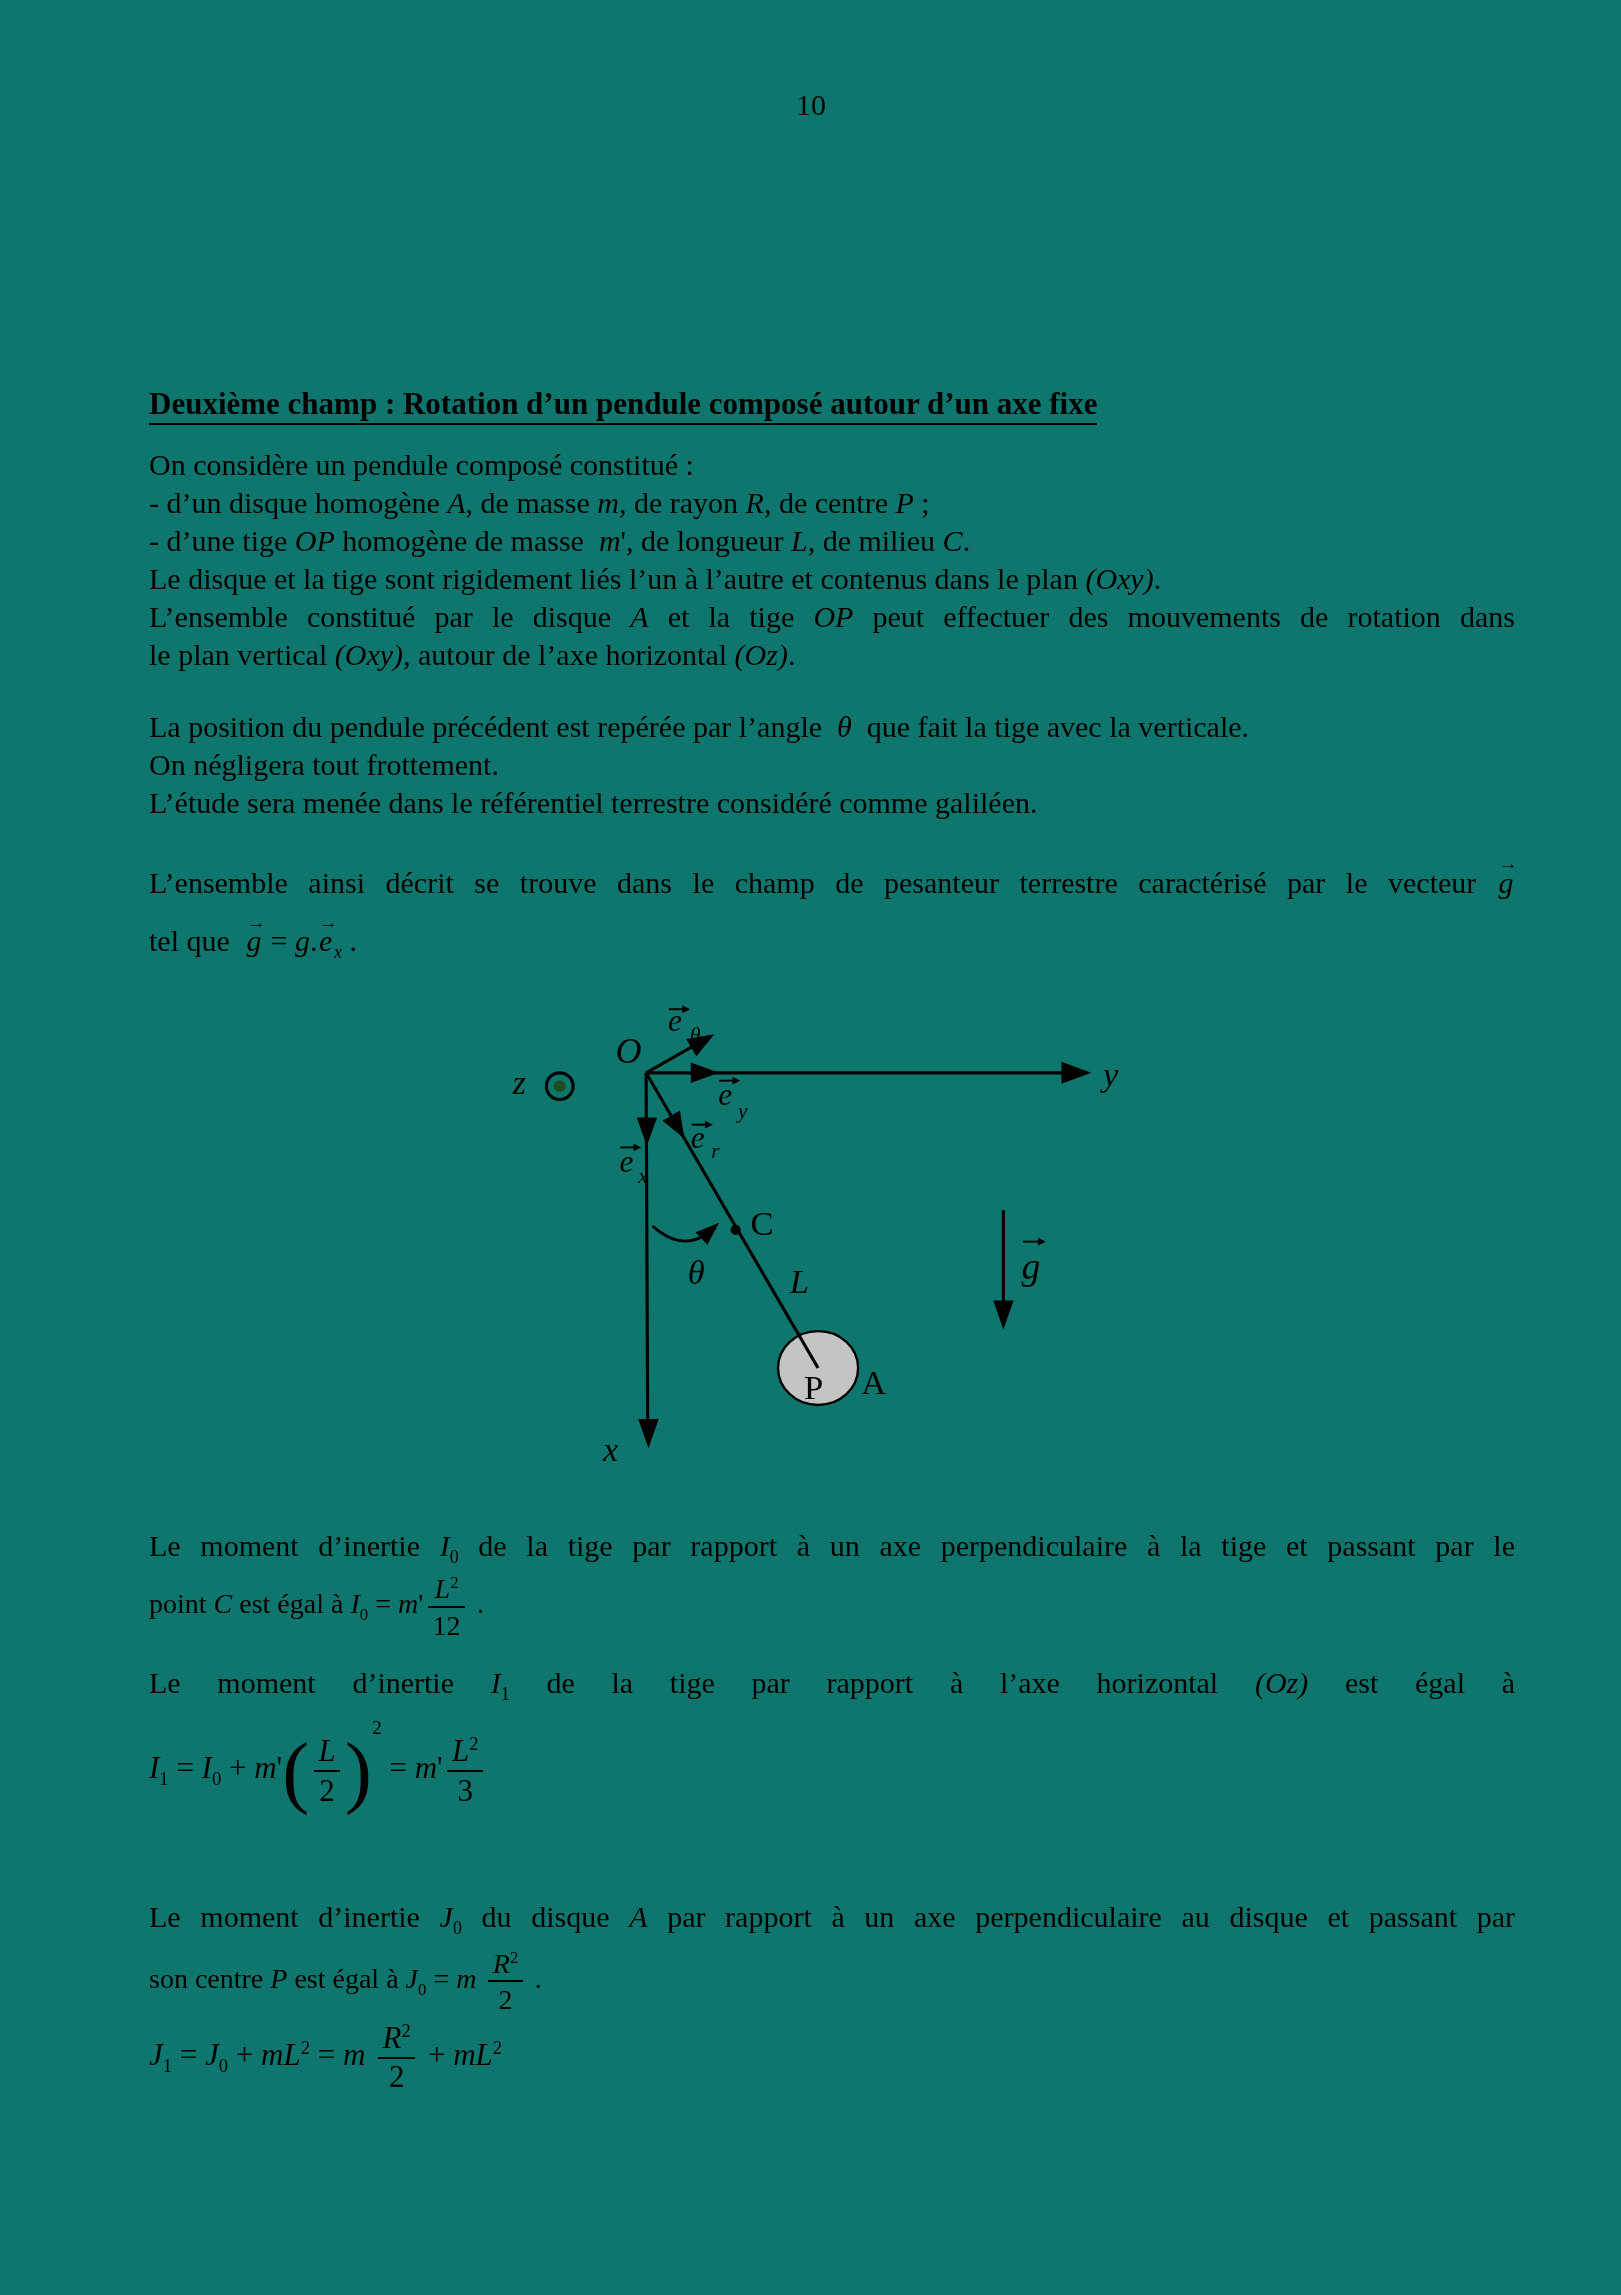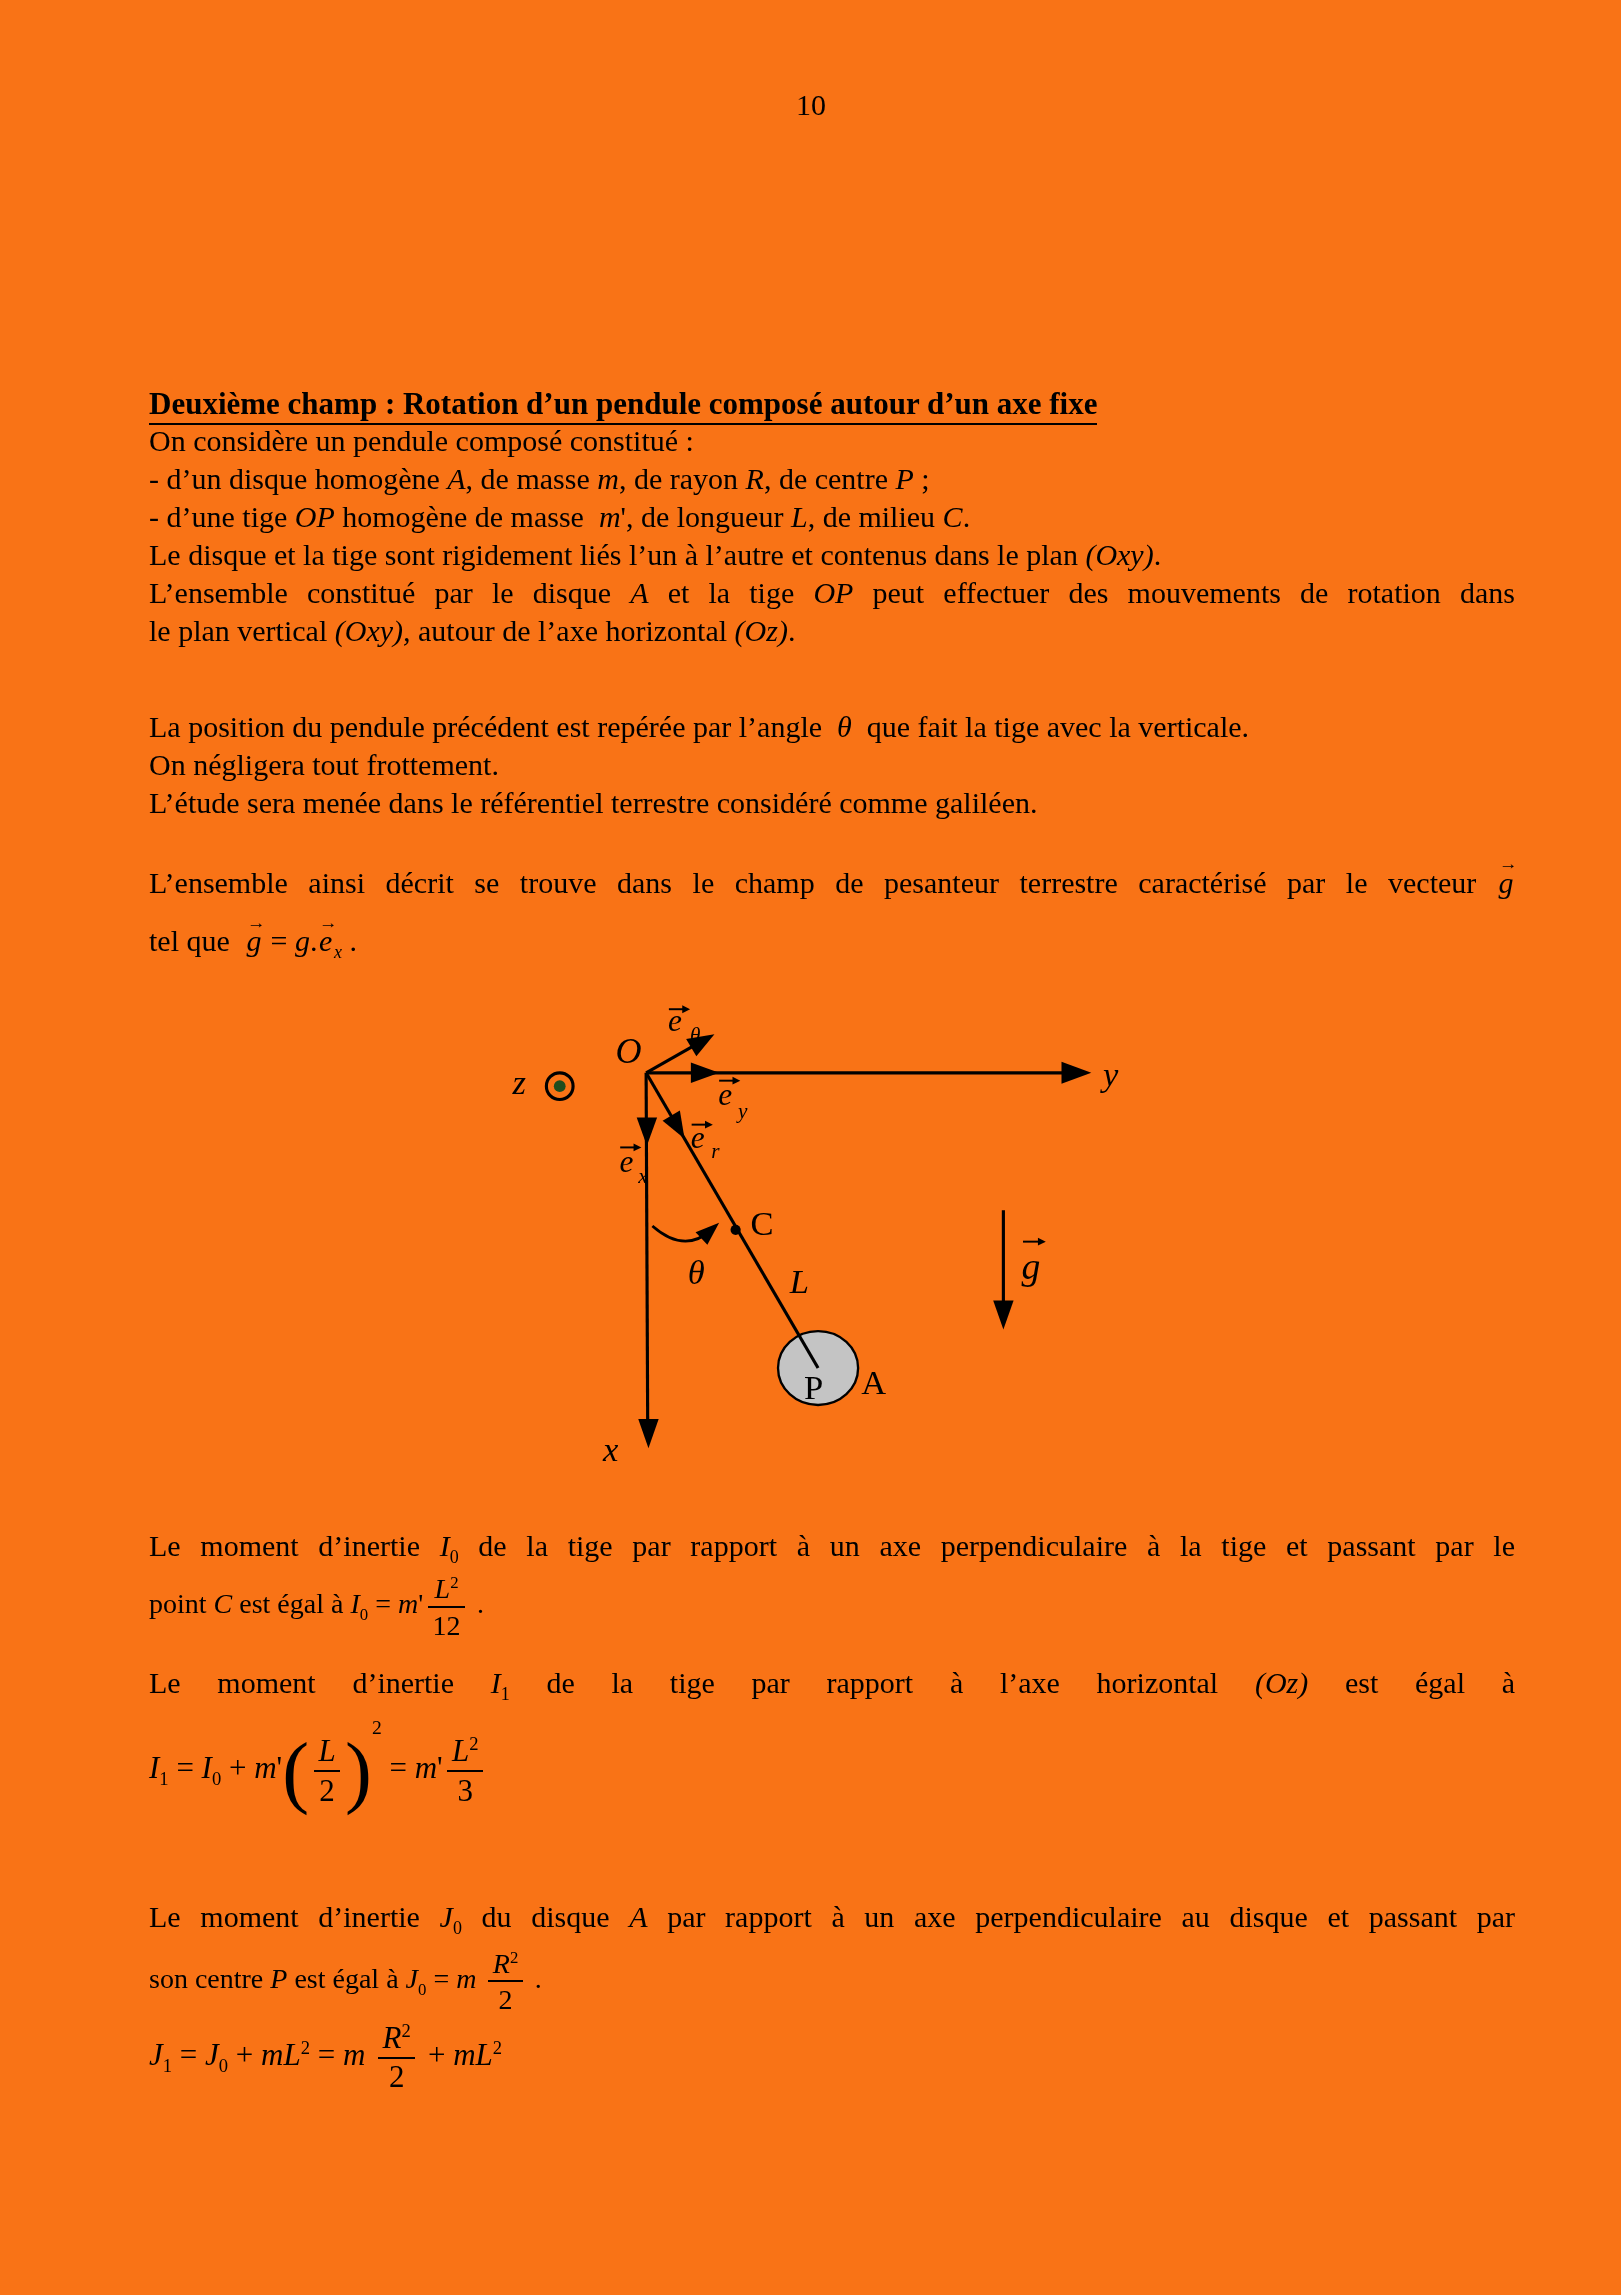--- a/index.html
+++ b/index.html
@@ -1,19 +1,19 @@
 <!DOCTYPE html>
 <html style="font-size:12.6px"><head>
 <meta charset="utf-8">
 <style>
   html,body{margin:0;padding:0;background:#9a9a9a;}
   .page{
     position:relative;
     width:1622px;height:2295px;
-    background:#f97316;
+    background:#0f766e;
     margin:0 auto;
     font-family:"Liberation Serif", serif;
     color:#000;
     overflow:hidden;
   }
   .abs{position:absolute;left:149px;width:1366px;}
   .full{position:absolute;left:0;width:100%;}
   .pagenum{text-align:center;font-size:30px;}
   .title span{
     font-weight:bold;font-size:31px;
@@ -52,21 +52,21 @@
 <body>
 
 <div class="page">
 
   <div class="full pagenum" style="top:88px">10</div>
 
   <div class="abs title" style="top:386px">
     <span>Deuxième champ : Rotation d’un pendule composé autour d’un axe fixe</span>
   </div>
 
-  <div class="abs" style="top:422px">
+  <div class="abs" style="top:446px">
     <div class="line">On considère un pendule composé constitué :</div>
     <div class="line">- d’un disque homogène <i>A</i>, de masse <i>m</i>, de rayon <i>R</i>, de centre <i>P</i> ;</div>
     <div class="line">- d’une tige <i>OP</i> homogène de masse&nbsp; <i>m</i>', de longueur <i>L</i>, de milieu <i>C</i>.</div>
     <div class="line">Le disque et la tige sont rigidement liés l’un à l’autre et contenus dans le plan <i>(Oxy)</i>.</div>
     <div class="line just">L’ensemble constitué par le disque <i>A</i> et la tige <i>OP</i> peut effectuer des mouvements de rotation dans</div>
     <div class="line">le plan vertical <i>(Oxy),</i> autour de l’axe horizontal <i>(Oz)</i>.</div>
   </div>
 
   <div class="abs" style="top:708px">
     <div class="line">La position du pendule précédent est repérée par l’angle&nbsp; <i>θ</i>&nbsp; que fait la tige avec la verticale.</div>

